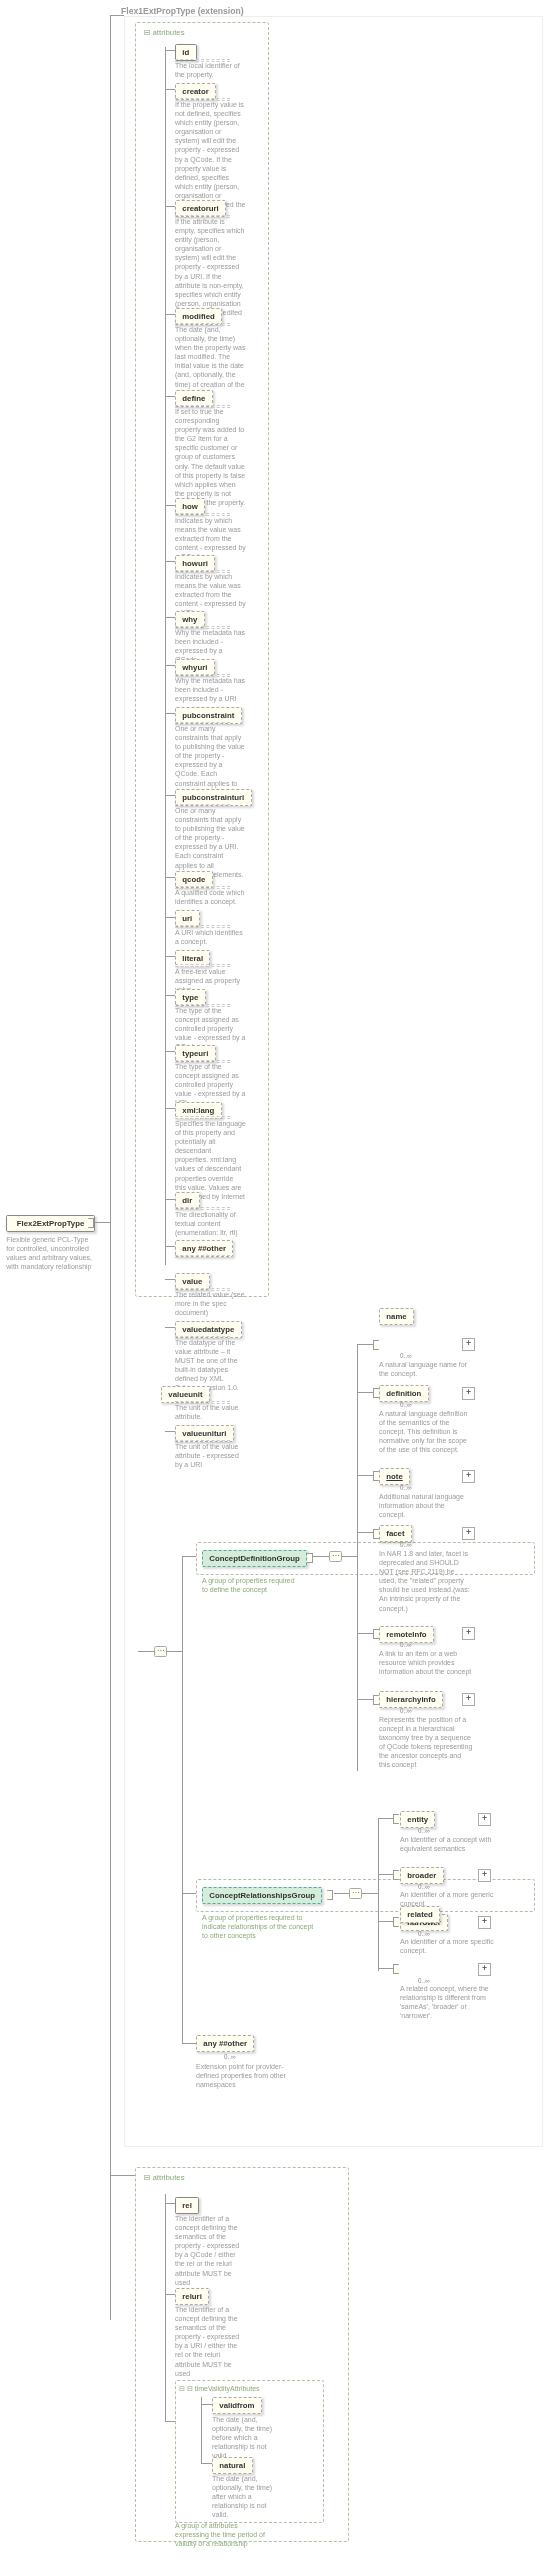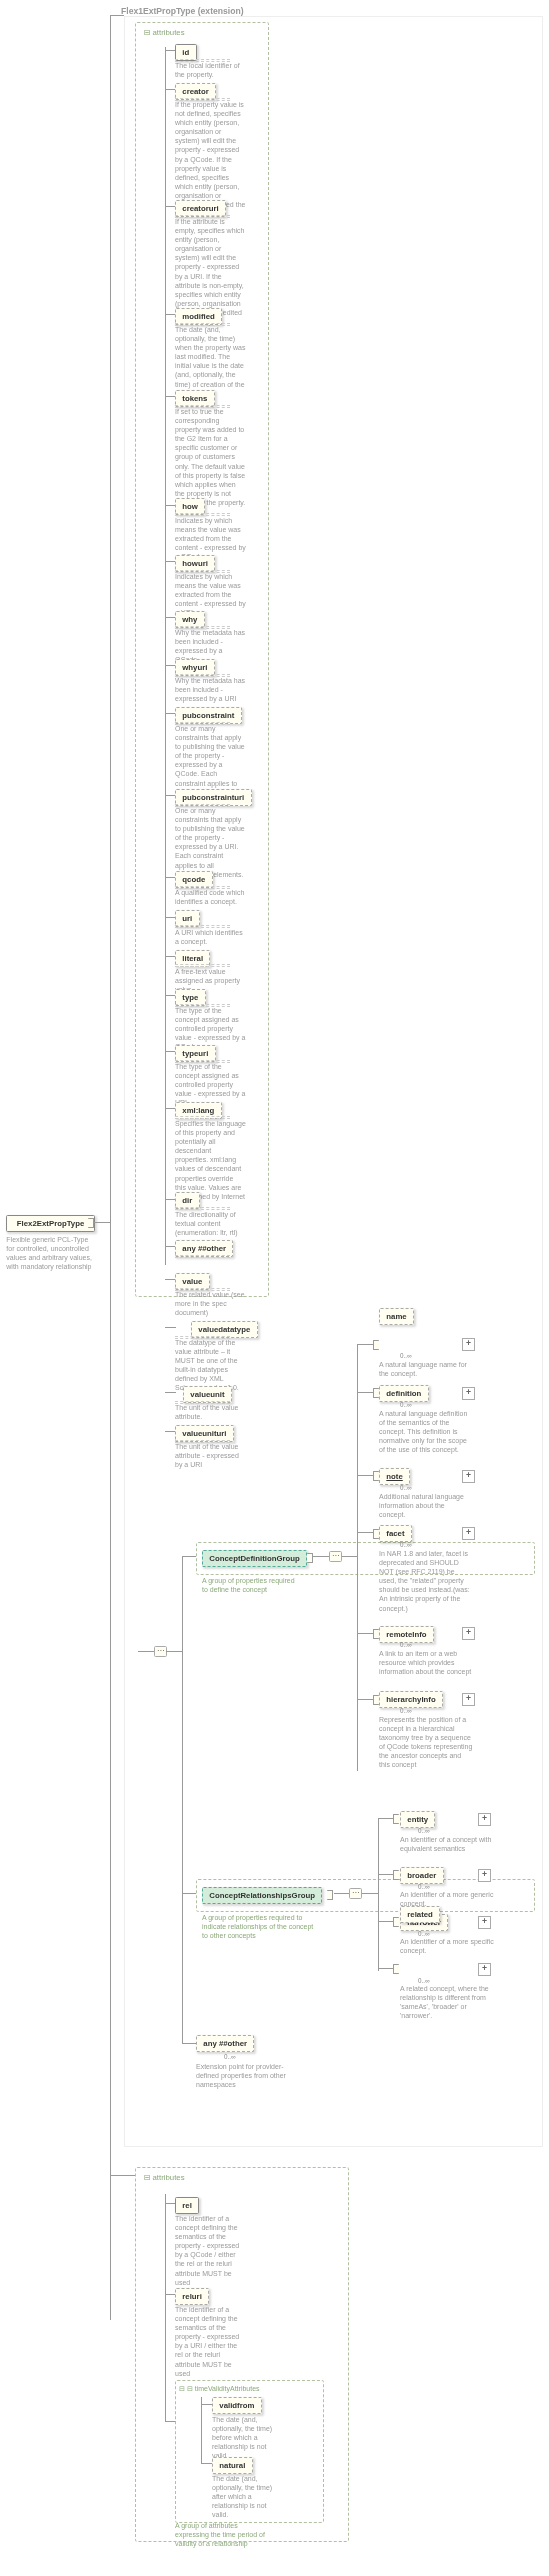--- a/index.html
+++ b/index.html
@@ -57,21 +57,21 @@
       <div class="desc narrow" style="left:175px;top:100px;">If the property value is not defined, specifies which entity (person, organisation or system) will edit the property - expressed by a QCode. If the property value is defined, specifies which entity (person, organisation or system) has edited the property value.</div>
       <div class="line hline" style="left:165px;top:206px;width:11px;"></div>
       <div class="node" style="left:175px;top:200px;border:0.8px dashed #aaa;">creatoruri</div>
       <div style="position:absolute;left:175px;top:215px;width:55px;" class="dashwrap"></div>
       <div class="desc narrow" style="left:175px;top:217px;">If the attribute is empty, specifies which entity (person, organisation or system) will edit the property - expressed by a URI. If the attribute is non-empty, specifies which entity (person, organisation or system) has edited the property.</div>
       <div class="line hline" style="left:165px;top:314px;width:11px;"></div>
       <div class="node" style="left:175px;top:308px;border:0.8px dashed #aaa;">modified</div>
       <div style="position:absolute;left:175px;top:323px;width:55px;" class="dashwrap"></div>
       <div class="desc narrow" style="left:175px;top:325px;">The date (and, optionally, the time) when the property was last modified. The initial value is the date (and, optionally, the time) of creation of the property.</div>
       <div class="line hline" style="left:165px;top:396px;width:11px;"></div>
-      <div class="node" style="left:175px;top:390px;border:0.8px dashed #aaa;">tokens</div>
+      <div class="node" style="left:175px;top:390px;border:0.8px dashed #aaa;">define</div>
       <div style="position:absolute;left:175px;top:405px;width:55px;" class="dashwrap"></div>
       <div class="desc narrow" style="left:175px;top:407px;">If set to true the corresponding property was added to the G2 Item for a specific customer or group of customers only. The default value of this property is false which applies when the property is not used with the property.</div>
       <div class="line hline" style="left:165px;top:505px;width:11px;"></div>
       <div class="node" style="left:175px;top:498px;border:0.8px dashed #aaa;">how</div>
       <div style="position:absolute;left:175px;top:513px;width:55px;" class="dashwrap"></div>
       <div class="desc narrow" style="left:175px;top:516px;">Indicates by which means the value was extracted from the content - expressed by a QCode</div>
       <div class="line hline" style="left:165px;top:561px;width:11px;"></div>
       <div class="node" style="left:175px;top:555px;border:0.8px dashed #aaa;">howuri</div>
       <div style="position:absolute;left:175px;top:570px;width:55px;" class="dashwrap"></div>
       <div class="desc narrow" style="left:175px;top:572px;">Indicates by which means the value was extracted from the content - expressed by a URI</div>
@@ -120,25 +120,25 @@
       <div style="position:absolute;left:175px;top:1207px;width:55px;" class="dashwrap"></div>
       <div class="desc narrow" style="left:175px;top:1210px;">The directionality of textual content (enumeration: ltr, rtl)</div>
       <div class="line hline" style="left:165px;top:1246px;width:11px;"></div>
       <div class="node" style="left:175px;top:1240px;border:0.8px dashed #aaa;">any ##other</div>
       <div style="position:absolute;left:175px;top:1255px;width:55px;" class="dashwrap"></div>
       <div class="line hline" style="left:165px;top:1279px;width:11px;"></div>
       <div class="node" style="left:175px;top:1273px;border:0.8px dashed #aaa;">value</div>
       <div style="position:absolute;left:175px;top:1288px;width:55px;" class="dashwrap"></div>
       <div class="desc narrow" style="left:175px;top:1290px;">The related value (see more in the spec document)</div>
       <div class="line hline" style="left:165px;top:1327px;width:11px;"></div>
-      <div class="node" style="left:191px;top:1321px;border:0.8px dashed #aaa;">valuedatatype</div>
+      <div class="node" style="left:175px;top:1321px;border:0.8px dashed #aaa;">valuedatatype</div>
       <div style="position:absolute;left:175px;top:1336px;width:55px;" class="dashwrap"></div>
       <div class="desc narrow" style="left:175px;top:1338px;">The datatype of the value attribute – it MUST be one of the built-in datatypes defined by XML Schema version 1.0.</div>
       <div class="line hline" style="left:165px;top:1392px;width:11px;"></div>
-      <div class="node" style="left:183px;top:1386px;border:0.8px dashed #aaa;">valueunit</div>
+      <div class="node" style="left:161px;top:1386px;border:0.8px dashed #aaa;">valueunit</div>
       <div style="position:absolute;left:175px;top:1401px;width:55px;" class="dashwrap"></div>
       <div class="desc narrow" style="left:175px;top:1403px;">The unit of the value attribute.</div>
       <div class="line hline" style="left:165px;top:1431px;width:11px;"></div>
       <div class="node" style="left:175px;top:1425px;border:0.8px dashed #aaa;">valueunituri</div>
       <div style="position:absolute;left:175px;top:1440px;width:55px;" class="dashwrap"></div>
       <div class="desc narrow" style="left:175px;top:1442px;">The unit of the value attribute - expressed by a URI</div>
     </div>
 
 <div class="line hline" style="left:138px;top:1651px;width:15.7px;"></div>
 <div class="dots" style="left:154px;top:1646px;">⋯</div>

